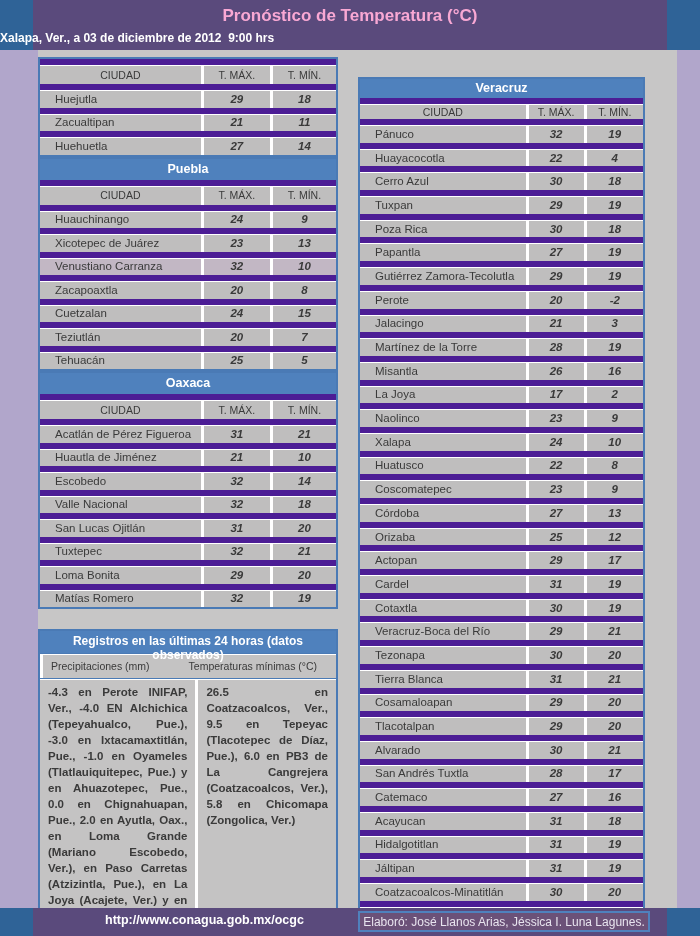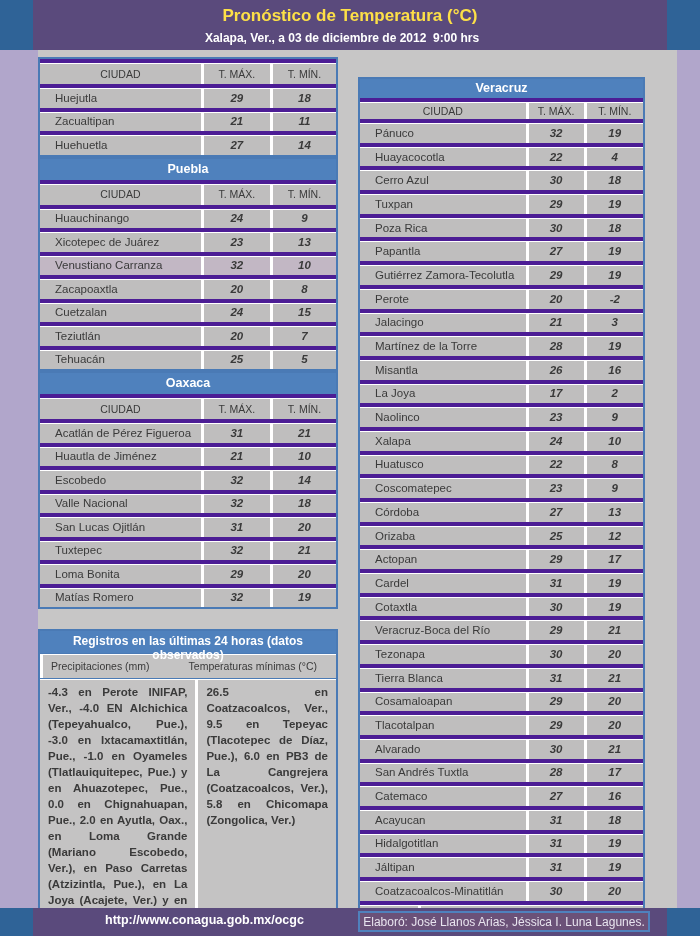--- a/index.html
+++ b/index.html
@@ -5,38 +5,38 @@
   html,body{margin:0;padding:0;background:#8f86a8;}
   .page{position:relative;width:700px;height:936px;background:#b1a6cb;overflow:hidden;
         font-family:"Liberation Sans",sans-serif;-webkit-font-smoothing:antialiased;}
 
   
   .band{position:absolute;left:0;width:700px;background:#5a4a7c;}
   .band.top{top:0;height:50px;}
   .band.bottom{top:908px;height:28px;}
   .corner{position:absolute;top:0;width:33px;height:100%;background:#2f6397;}
   .corner.left{left:0;} .corner.right{right:0;}
-  .title{position:absolute;left:0;right:0;top:6px;text-align:center;color:#fde047;
+  .title{position:absolute;left:0;right:0;top:6px;text-align:center;color:#f9a8d4;
          font-size:17px;font-weight:bold;}
-  .subtitle{position:absolute;left:0;right:16px;top:31px;text-align:center;color:#ffffff;
+  .subtitle{position:absolute;left:0;right:16px;top:31px;text-align:left;color:#ffffff;
             font-size:12px;font-weight:bold;white-space:pre-wrap;}
 
   
   .panel{position:absolute;left:38px;top:50px;width:639px;height:858px;background:#c7c6c6;}
   .col{position:absolute;top:7px;}
   .col-left{left:0;width:300px;}
   .col-right{left:320px;width:287px;margin-top:20px;}
 
   
   .state-table{border:2px solid #4a7ab5;margin:0;box-sizing:border-box;background:#bfbebe;}
   .state-head{background:#4f81bd;color:#ffffff;font-weight:bold;font-size:12.5px;
               text-align:center;box-sizing:border-box;padding-top:3px;}
   .col-left .state-head{height:21px;}
   .col-right .state-head{height:19px;padding-top:2px;}
-  .trow{display:flex;box-sizing:border-box;border-top:4px solid #4c1d95;
+  .trow{display:flex;box-sizing:border-box;border-top:6px solid #4c1d95;
         box-shadow:inset 0 1px 0 #ffffff;background:#bfbebe;align-items:center;}
   .trow.hl{background:#c2b7c4;}
   .col-left .trow{height:23.5px;}
   .col-right .trow{height:23.7px;}
   .col-left .trow.thead{height:25px;}
   .col-right .trow.thead{height:21px;}
   .tc{box-sizing:border-box;height:100%;display:flex;align-items:center;}
   .tc + .tc{border-left:3px solid #ffffff;}
   .col-left .c1{width:54.3%;} .col-left .c2{width:23.4%;} .col-left .c3{width:22.3%;}
   .col-right .c1{width:58.5%;} .col-right .c2{width:20.5%;} .col-right .c3{width:21%;}

